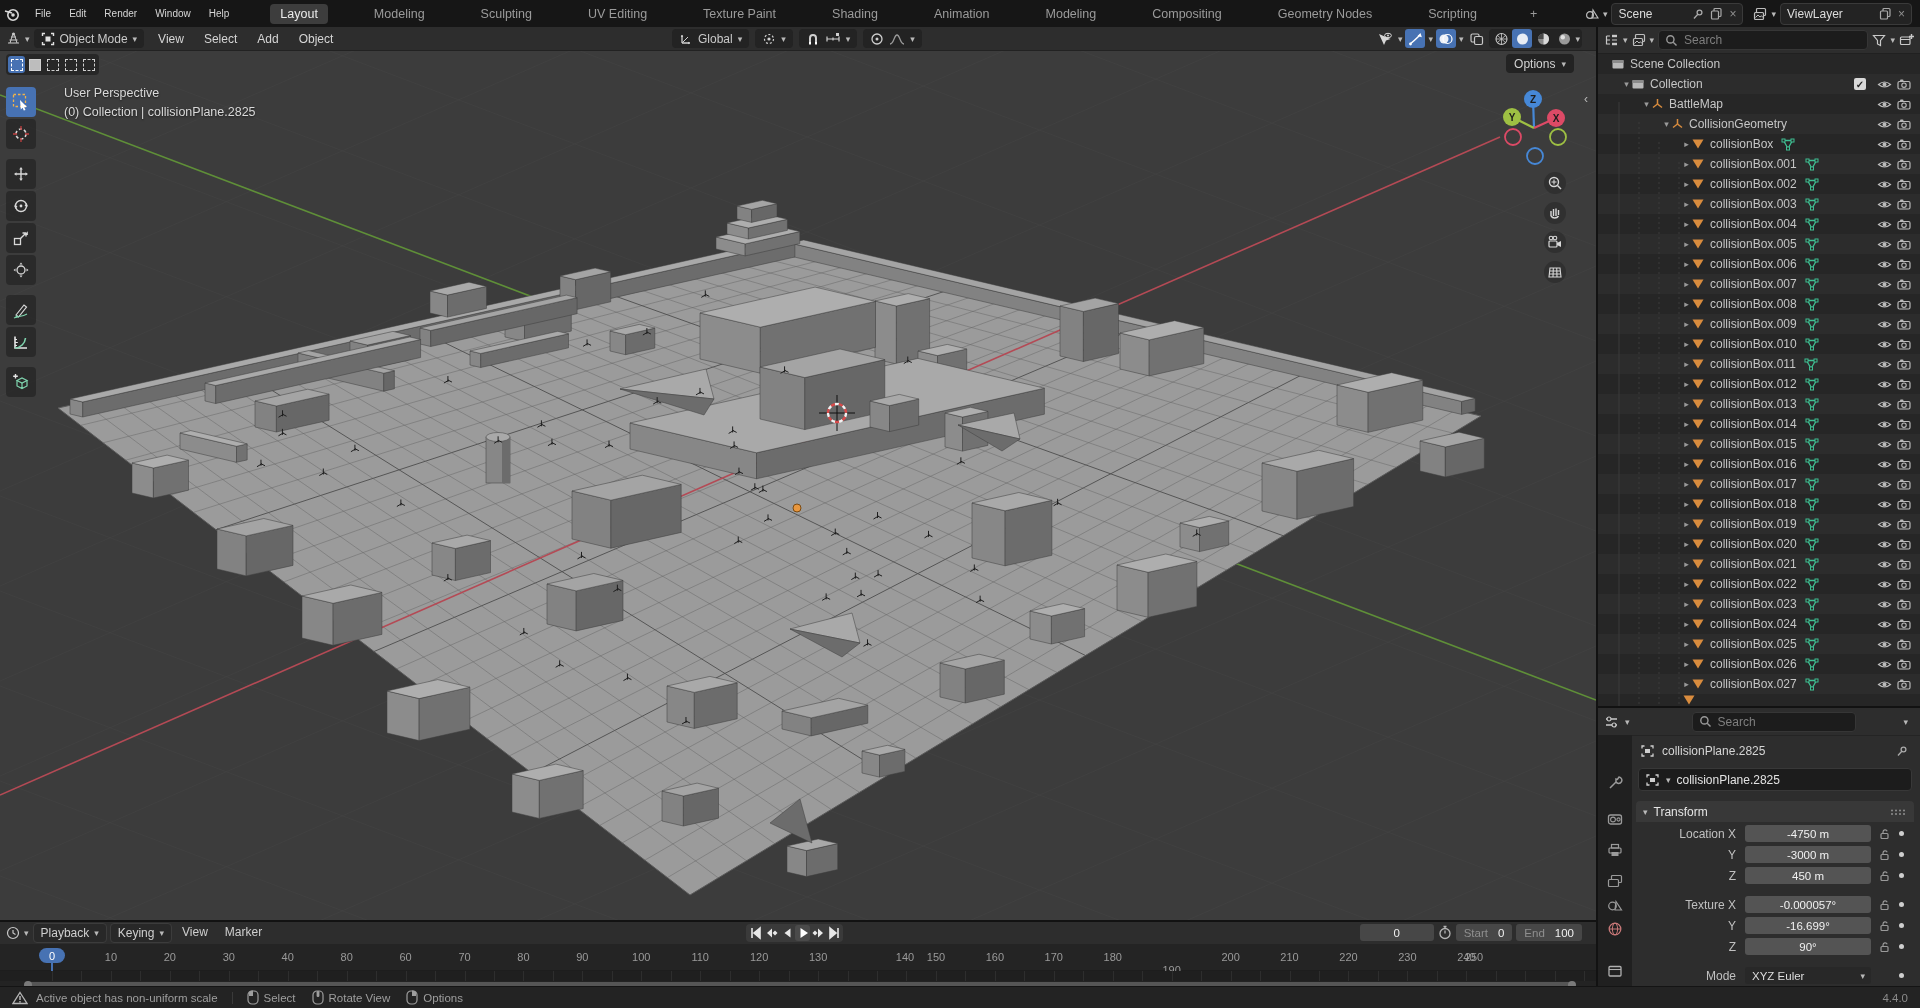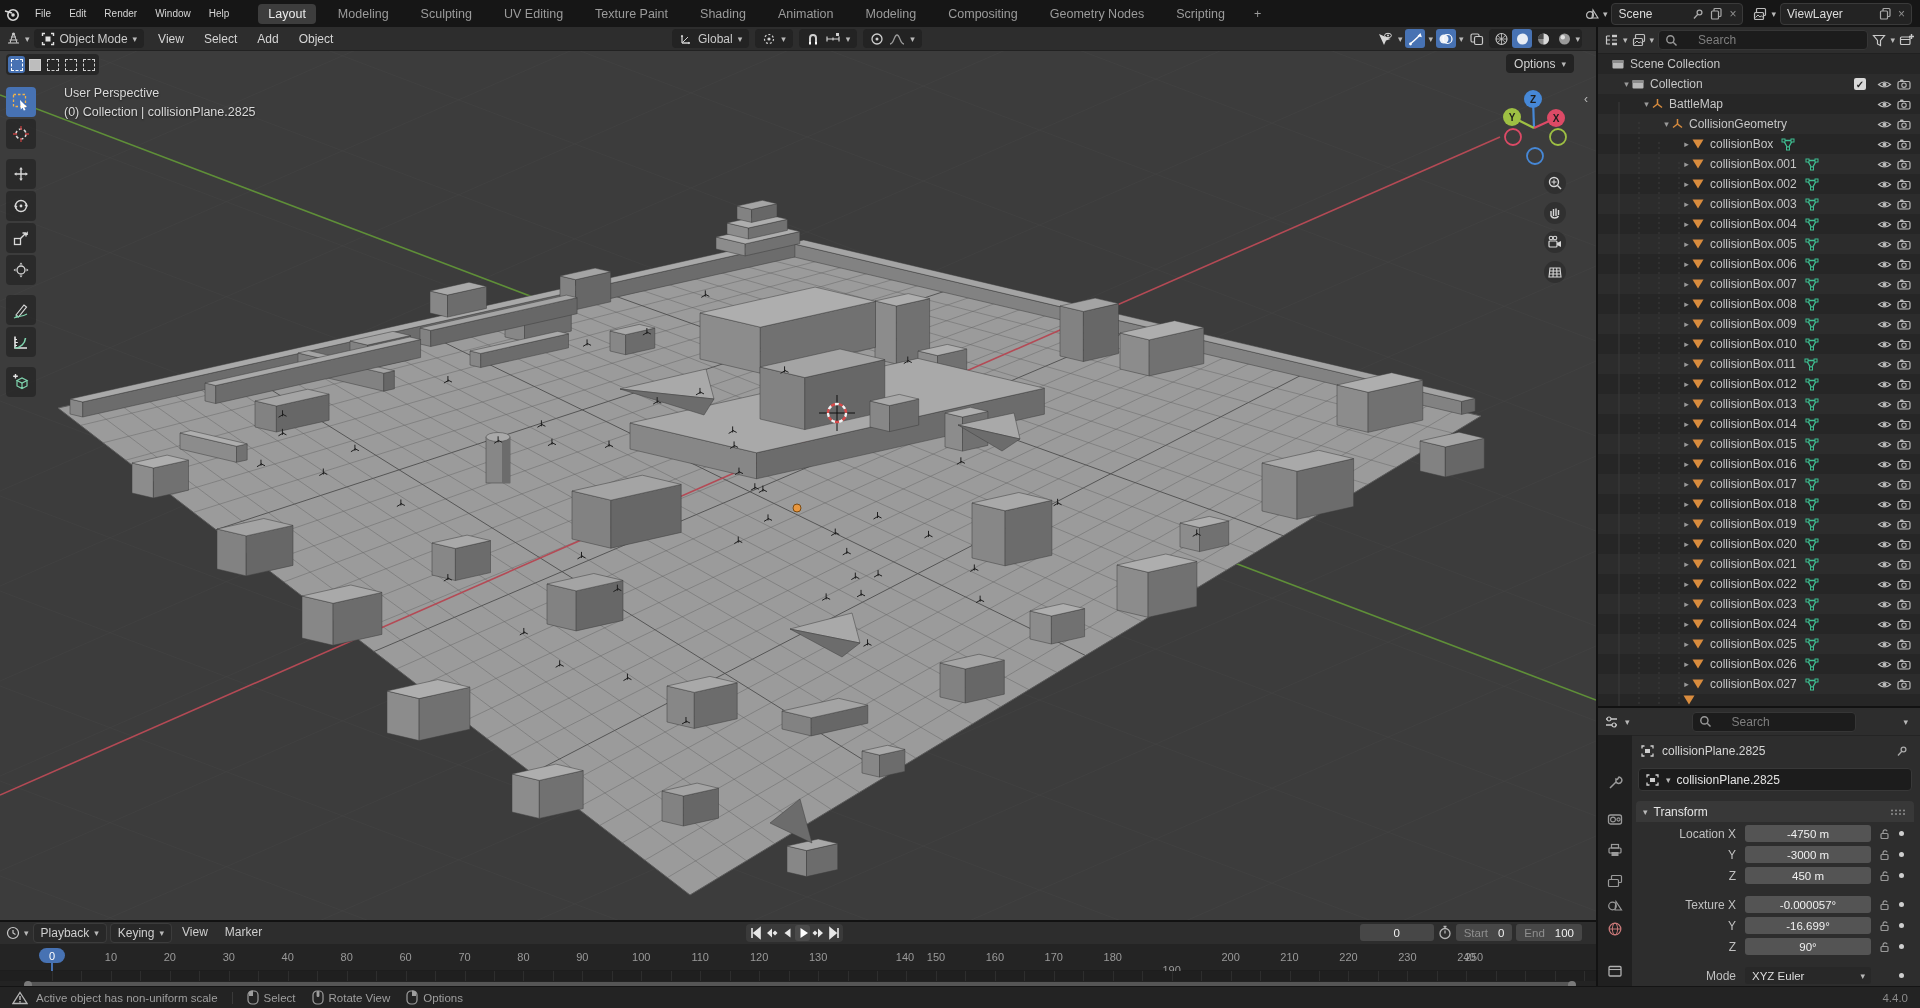--- a/index.html
+++ b/index.html
@@ -6,21 +6,21 @@
   #app{position:relative;width:1920px;height:1008px;overflow:hidden;background:#1b1b1b;
        font-family:"Liberation Sans",sans-serif;font-size:12px;color:#c9c9c9;
        -webkit-font-smoothing:antialiased;}
   svg{display:block;}
   
   #topbar{position:absolute;left:0;top:0;width:1920px;height:27px;background:#161616;
           border-bottom:1px solid #0d0d0d;display:flex;align-items:center;}
   #logo{width:26px;height:27px;display:flex;align-items:center;justify-content:center;}
   .tmenu{padding:0 9px;color:#d6d6d6;font-size:10px;line-height:27px;cursor:default;}
   #workspaces{display:flex;align-items:center;margin-left:14px;height:27px;}
-  .wtab{padding:3px 10px;margin:0 6px;border-radius:4px;color:#9b9b9b;font-size:12.5px;white-space:nowrap;}
+  .wtab{padding:3px 10px;margin:0 18px;border-radius:4px;color:#9b9b9b;font-size:12.5px;white-space:nowrap;}
   .wtab.active{background:#3d3d3d;color:#ececec;}
   .wtab.plus{color:#9b9b9b;padding:3px 7px;}
   #topbar-right{position:absolute;right:8px;top:3px;height:21px;display:flex;gap:10px;align-items:center;}
   .selector{display:flex;align-items:center;gap:4px;}
   .selector .pillfield{display:flex;align-items:center;gap:6px;background:#232323;border:1px solid #3a3a3a;
        border-radius:4px;height:20px;padding:0 6px;min-width:118px;}
   .selector .pillfield .lbl{color:#dcdcdc;flex:1;}
   .dim{color:#8f8f8f;}
   
   .chev{font-size:9px;color:#b9b9b9;}
@@ -49,21 +49,21 @@
   #toolbar{position:absolute;left:6px;top:36px;width:32px;display:flex;flex-direction:column;gap:2px;}
   .tool{width:30px;height:30px;background:rgba(41,41,41,.92);border-radius:4px;
         display:flex;align-items:center;justify-content:center;}
   .tool.active{background:#4772b3;}
   .tool.gap{margin-top:8px;}
   
   #outliner{position:absolute;left:1596px;top:27px;width:324px;height:679px;background:#262626;
             border-left:2px solid #121212;box-sizing:border-box;overflow:hidden;}
   #outliner-header{height:26px;background:#2d2d2d;border-bottom:1px solid #202020;display:flex;
                    align-items:center;gap:4px;padding:0 6px;}
-  .search{display:flex;align-items:center;gap:18px;background:#1c1c1c;border:1px solid #363636;border-radius:4px;
+  .search{display:flex;align-items:center;gap:4px;background:#1c1c1c;border:1px solid #363636;border-radius:4px;
           height:18px;padding:0 6px;flex:1;min-width:0;}
   .search input{background:transparent;border:none;outline:none;color:#cfcfcf;width:100%;
                 font-family:"Liberation Sans",sans-serif;font-size:12px;}
   .search input::placeholder{color:#7f7f7f;}
   #otree{position:relative;}
   .orow{height:20px;display:flex;align-items:center;padding-right:6px;position:relative;}
   .orow:nth-child(even){background:rgba(255,255,255,.03);}
   .orow .lbl{margin-left:5px;color:#c6c6c6;white-space:nowrap;}
   .orow .chv{width:9px;text-align:center;color:#9a9a9a;font-size:9px;flex:none;}
   .guides{position:absolute;top:0;left:0;width:100%;height:100%;pointer-events:none;}

